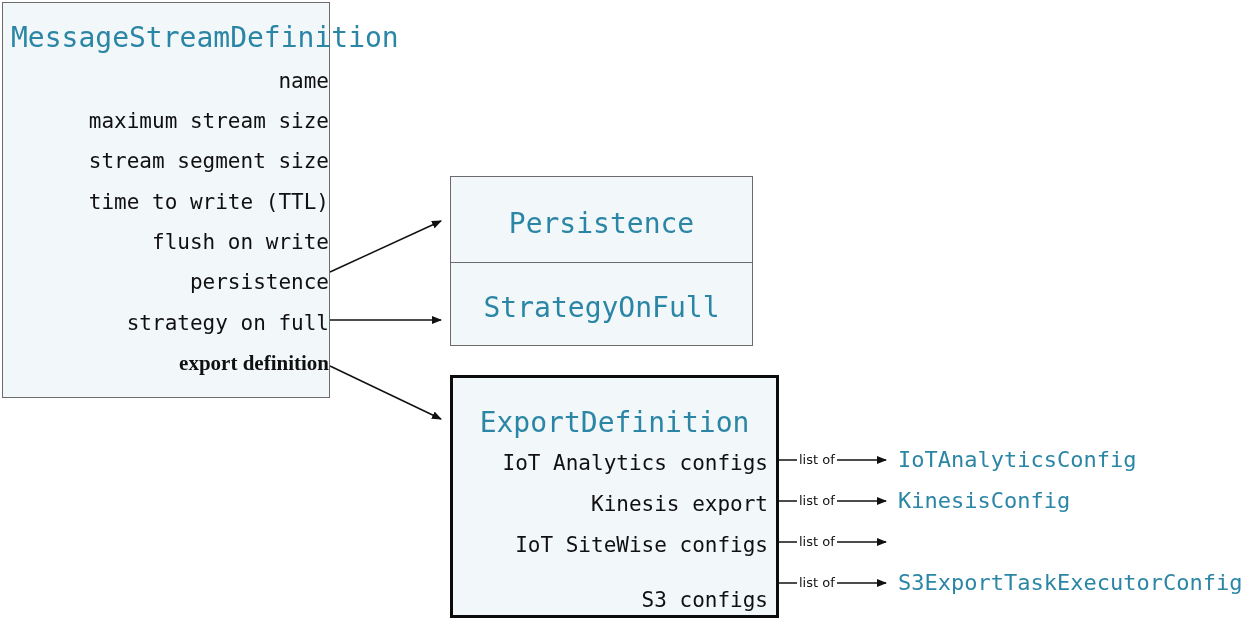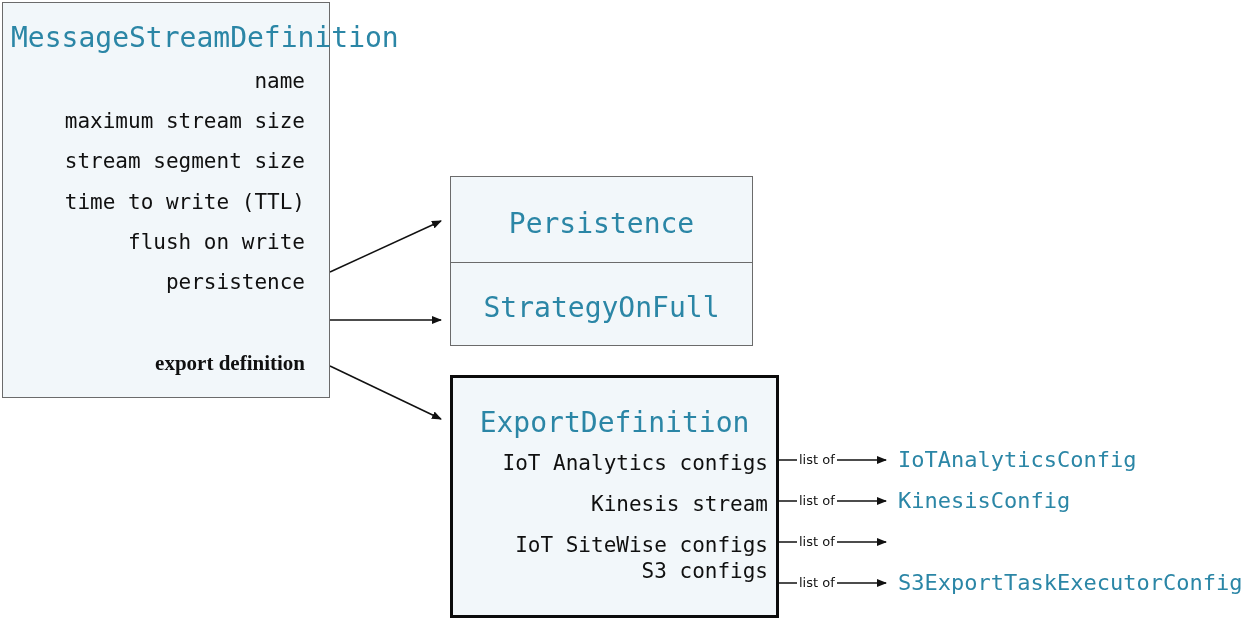--- a/index.html
+++ b/index.html
@@ -44,21 +44,21 @@
     line-height: 1;
     white-space: pre;
   }
   .node-title.centered {
     text-align: center;
     width: 100%;
   }
 
   .field {
     position: absolute;
-    right: 24px;
+    right: 0;
     color: #101010;
     font-family: "DejaVu Sans Mono", "Liberation Mono", monospace;
     font-size: 21px;
     line-height: 1;
     white-space: pre;
     text-align: right;
   }
   .field.bold {
     font-weight: bold;
     font-family: Liberation Serif, serif;
@@ -124,38 +124,39 @@
 
   <div class="node" style="left:2px; top:2px; width:328px; height:396px;">
     <div class="node-title" style="position:absolute; left:8px; top:21px;">MessageStreamDefinition</div>
 
     <div class="field" style="top:68px;">name</div>
     <div class="field" style="top:108px;">maximum stream size</div>
     <div class="field" style="top:148px;">stream segment size</div>
     <div class="field" style="top:189px;">time to write (TTL)</div>
     <div class="field" style="top:229px;">flush on write</div>
     <div class="field" style="top:269px;">persistence</div>
+    <div class="field" style="top:310px;">strategy on full</div>
     <div class="field bold" style="top:350px;">export definition</div>
   </div>
 
   <div class="node" style="left:450px; top:176px; width:303px; height:88px;">
     <div class="node-title centered" style="position:absolute; left:0; top:33px;">Persistence</div>
   </div>
 
   <div class="node" style="left:450px; top:262px; width:303px; height:84px;">
     <div class="node-title centered" style="position:absolute; left:0; top:31px;">StrategyOnFull</div>
   </div>
 
   <div class="node emphasis" style="left:450px; top:375px; width:329px; height:243px;">
     <div class="node-title centered" style="position:absolute; left:0; top:31px;">ExportDefinition</div>
 
     <div class="field" style="top:75px; right:8px;">IoT Analytics configs</div>
-    <div class="field" style="top:116px; right:8px;">Kinesis stream</div>
+    <div class="field" style="top:116px; right:8px;">Kinesis export</div>
     <div class="field" style="top:157px; right:8px;">IoT SiteWise configs</div>
-    <div class="field" style="top:183px; right:8px;margin-left:28px;">S3 configs</div>
+    <div class="field" style="top:212px; right:8px;margin-left:28px;">S3 configs</div>
   </div>
 
   <div class="edge-label" style="left:797px; top:453px;">list of</div>
   <div class="edge-label" style="left:797px; top:494px;">list of</div>
   <div class="edge-label" style="left:797px; top:535px;">list of</div>
   <div class="edge-label" style="left:797px; top:576px;">list of</div>
 
   <div class="ext-label" style="left:898px; top:449px;">IoTAnalyticsConfig</div>
   <div class="ext-label" style="left:898px; top:490px;">KinesisConfig</div>
   <div class="ext-label" style="left:898px; top:572px;">S3ExportTaskExecutorConfig</div>

